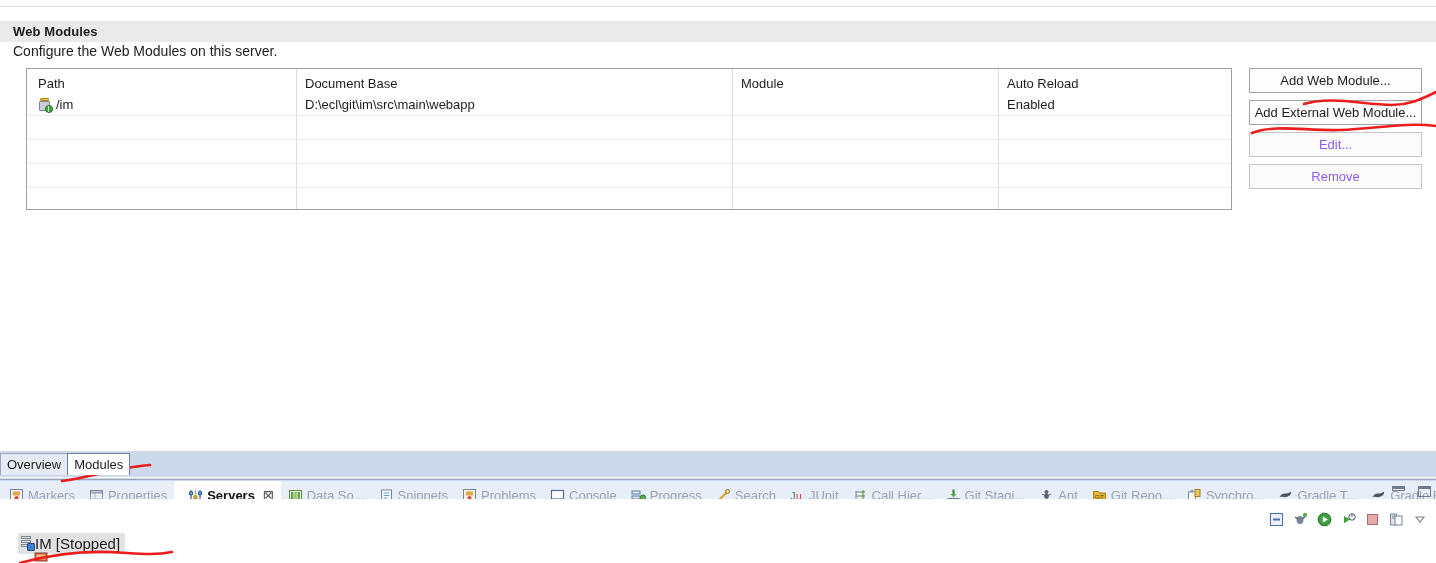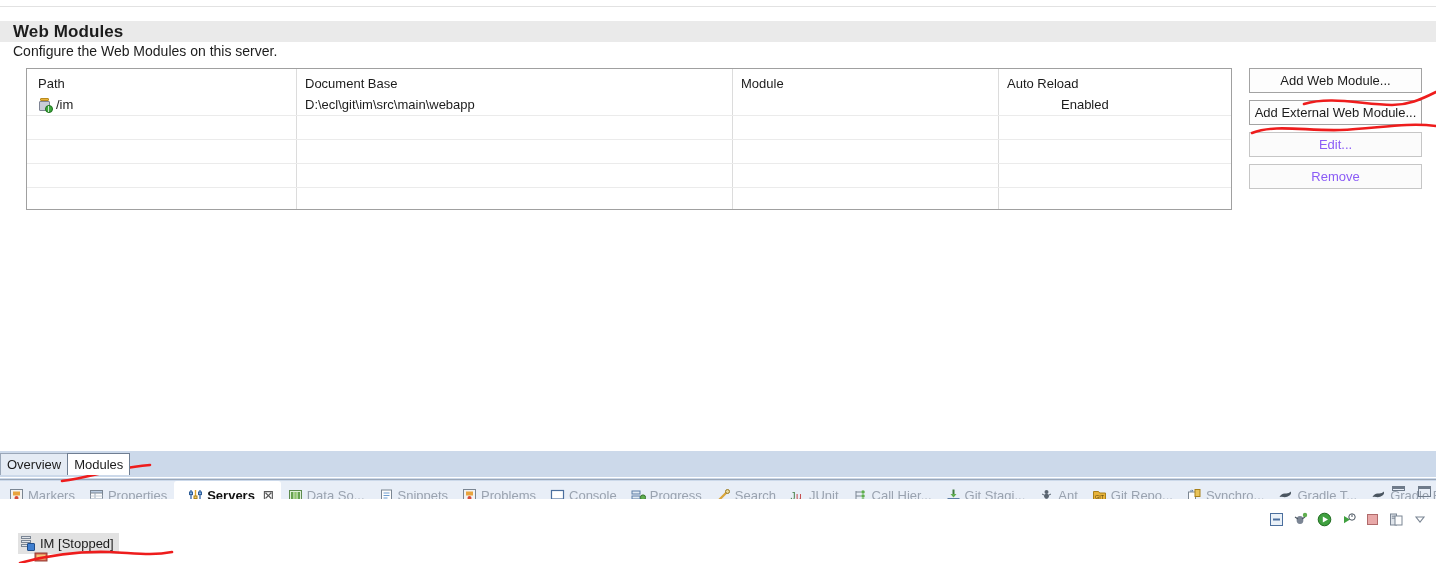--- a/index.html
+++ b/index.html
@@ -28,21 +28,21 @@
 
   
   #section-header {
     position: absolute; left: 0; top: 21px; width: 1436px; height: 21px;
     background: #eaeaea;
     display: flex; align-items: center;
   }
   #section-header .title {
     margin-left: 13px;
     font-weight: bold;
-    font-size: 17px;
+    font-size: 13px;
     color: #1c1c1c;
     letter-spacing: 0.1px;
   }
   #section-desc {
     position: absolute; left: 13px; top: 43px;
     font-size: 14px; color: #1c1c1c;
   }
 
   
   #modules-table {
@@ -227,22 +227,21 @@
     background: #ffffff;
   }
   #server-row {
     position: absolute; left: 18px; top: 22px;
     height: 21px;
     display: flex; align-items: center;
     background: #e2e2e2;
     padding: 0 5px 0 2px;
   }
   #server-row .srv-label {
-    margin-left: 5px;
-    font-size: 13px;
+    font-size: 15px;
     color: #1c1c1c;
     white-space: nowrap;
   }
   #server-row-2 {
     position: absolute; left: 34px; top: 552px;
     display: flex; align-items: center;
     opacity: 0.9;
   }
   #server-row-2 .srv2-label {
     margin-left: 5px; font-size: 13px; color: #1c1c1c; white-space: nowrap;
@@ -296,21 +295,21 @@
 
     <div class="cell" style="left:11px; top:29px;">
       <span class="webmod-icon">
         <span class="jar-top"></span>
         <span class="jar-body"></span>
         <span class="globe"></span>
       </span><span>/im</span>
     </div>
     <div class="cell" style="left:278px; top:29px;">D:\ecl\git\im\src\main\webapp</div>
     <div class="cell" style="left:714px; top:29px;"></div>
-    <div class="cell" style="left:1034px; top:29px;">Enabled</div>
+    <div class="cell" style="left:980px; top:29px;">Enabled</div>
   </div>
 
   <div id="side-buttons">
     <button class="btn">Add Web Module...</button>
     <button class="btn">Add External Web Module...</button>
     <button class="btn disabled">Edit...</button>
     <button class="btn disabled">Remove</button>
   </div>
 </div>
 

